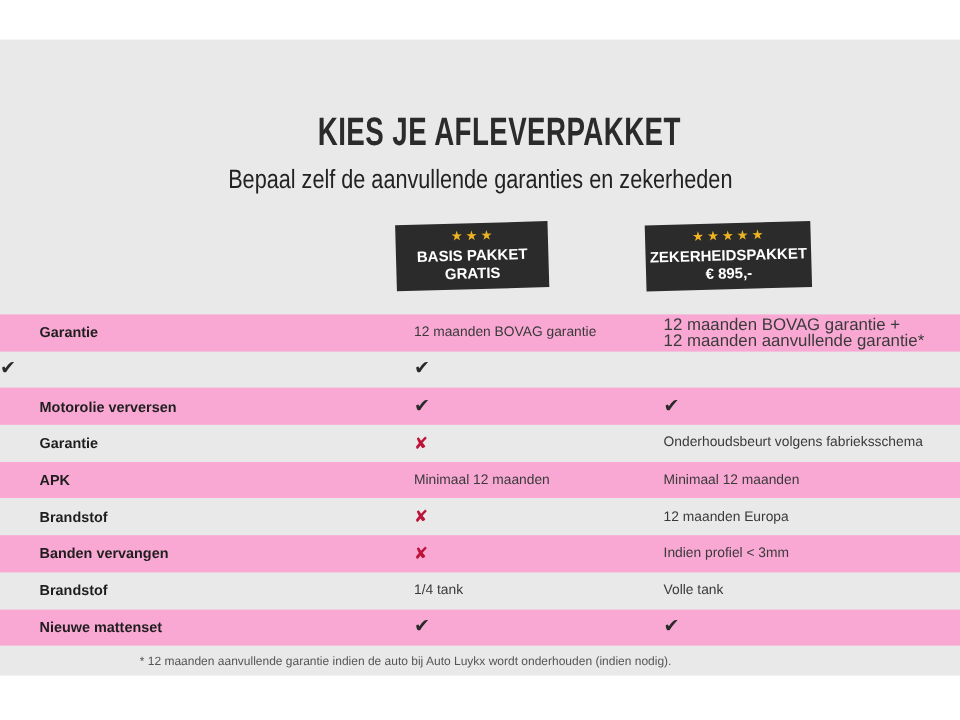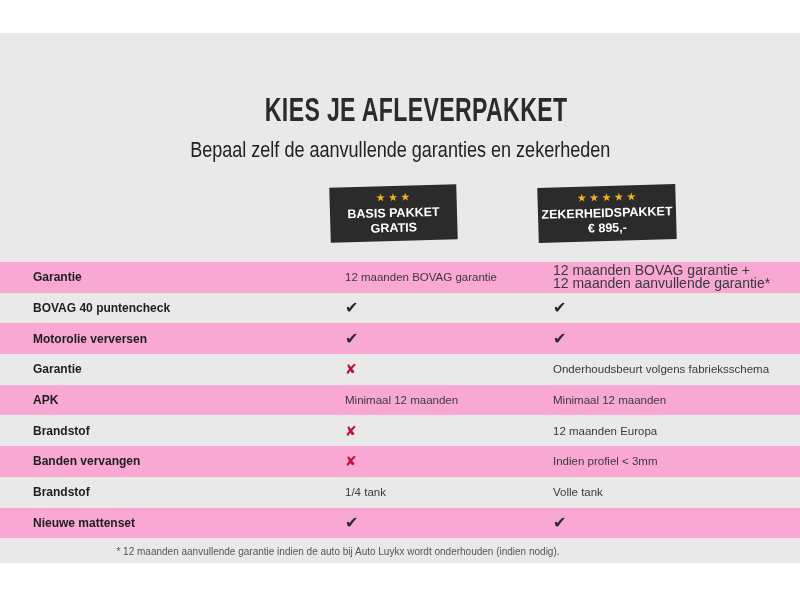--- a/index.html
+++ b/index.html
@@ -86,21 +86,20 @@
     <div class="cell-val">
       <span>12 maanden BOVAG garantie</span>
     </div>
     <div class="cell-val">
       <span class="two-line">12 maanden BOVAG garantie +</span>
       <span class="two-line">12 maanden aanvullende garantie*</span>
     </div>
   </div>
 
   <div class="row">
-    <div class="cell-label">BOVAG 40 puntencheck</div>
     <div class="cell-val">
       <span class="mark-check">✔</span>
     </div>
     <div class="cell-val">
       <span class="mark-check">✔</span>
     </div>
   </div>
 
   <div class="row white">
     <div class="cell-label">Motorolie verversen</div>

